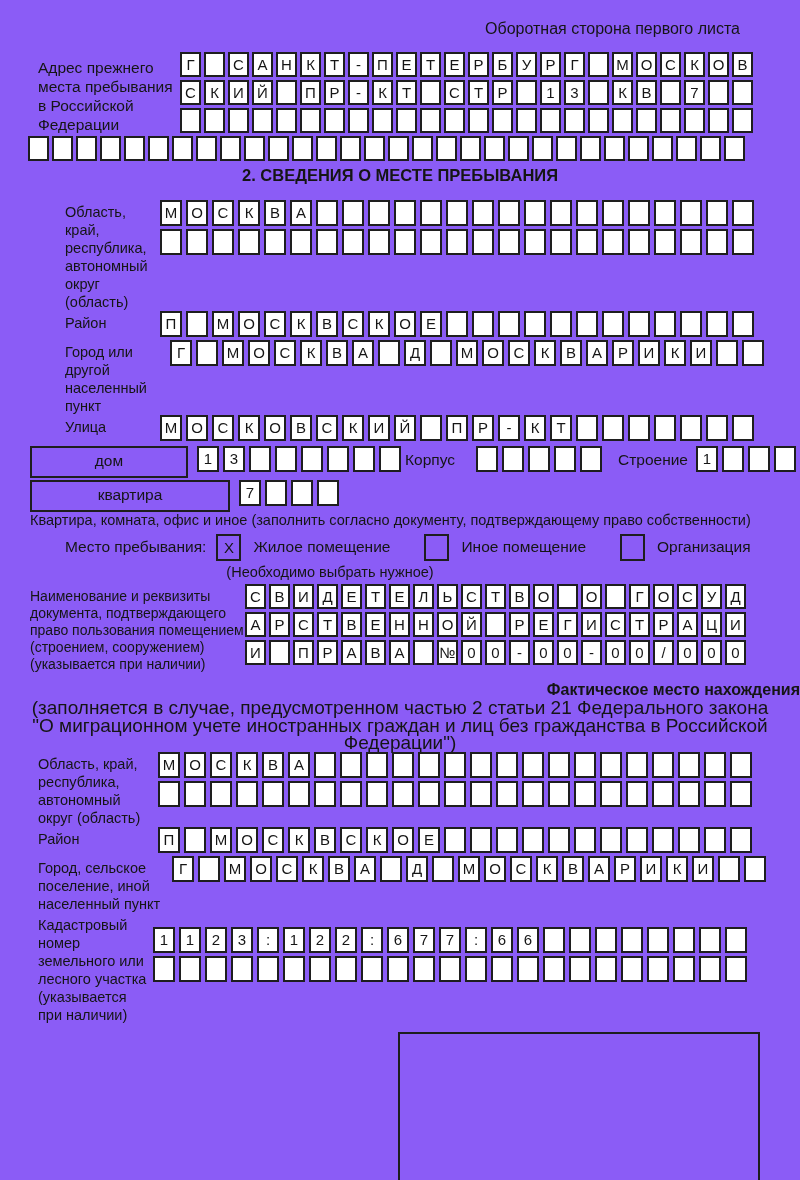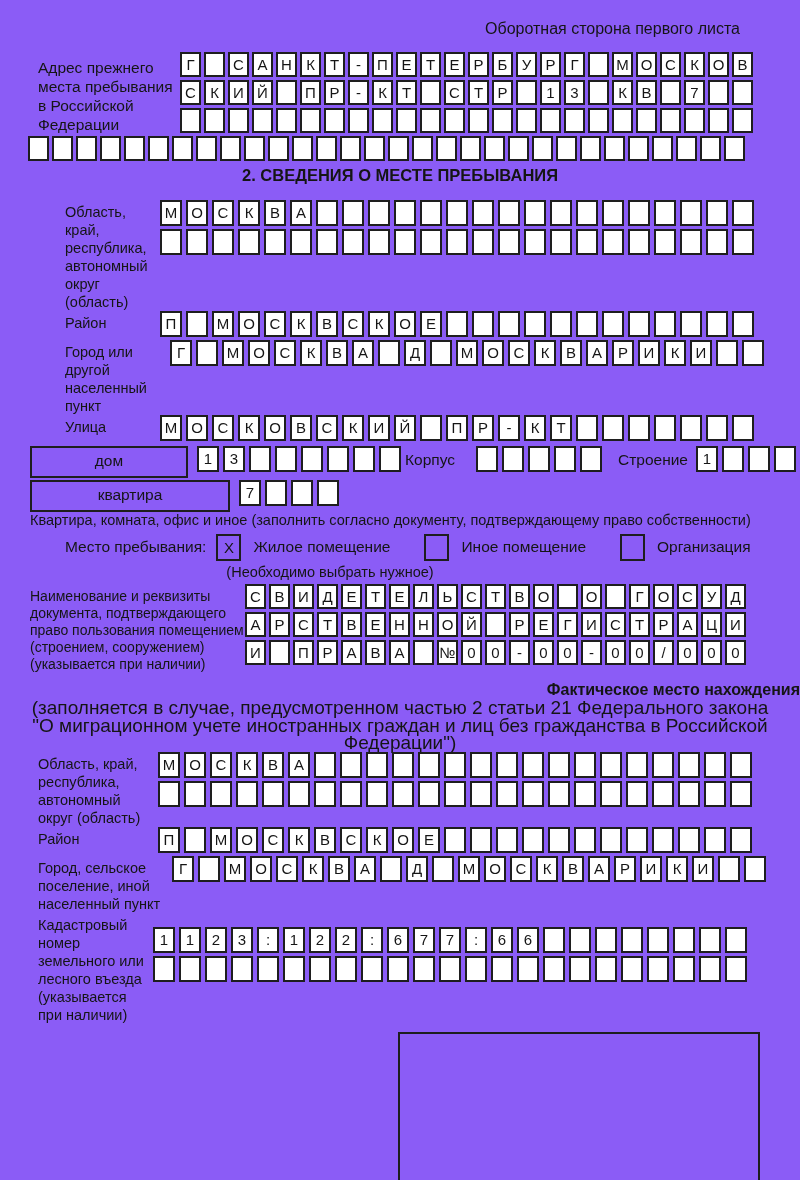--- a/index.html
+++ b/index.html
@@ -156,21 +156,21 @@
     <div class="lbl w120">Район</div>
     <div class="cellrow c26"><span class="cell">П</span><span class="cell"></span><span class="cell">М</span><span class="cell">О</span><span class="cell">С</span><span class="cell">К</span><span class="cell">В</span><span class="cell">С</span><span class="cell">К</span><span class="cell">О</span><span class="cell">Е</span><span class="cell"></span><span class="cell"></span><span class="cell"></span><span class="cell"></span><span class="cell"></span><span class="cell"></span><span class="cell"></span><span class="cell"></span><span class="cell"></span><span class="cell"></span><span class="cell"></span><span class="cell"></span></div>
   </div>
 
   <div class="field pl38">
     <div class="lbl" style="width:134px;">Город, сельское поселение, иной населенный пункт</div>
     <div class="cellrow c26"><span class="cell">Г</span><span class="cell"></span><span class="cell">М</span><span class="cell">О</span><span class="cell">С</span><span class="cell">К</span><span class="cell">В</span><span class="cell">А</span><span class="cell"></span><span class="cell">Д</span><span class="cell"></span><span class="cell">М</span><span class="cell">О</span><span class="cell">С</span><span class="cell">К</span><span class="cell">В</span><span class="cell">А</span><span class="cell">Р</span><span class="cell">И</span><span class="cell">К</span><span class="cell">И</span><span class="cell"></span><span class="cell"></span></div>
   </div>
 
   <div class="field pl38">
-    <div class="lbl w115">Кадастровый номер земельного или лесного въезда (указывается при наличии)</div>
+    <div class="lbl w115">Кадастровый номер земельного или лесного участка (указывается при наличии)</div>
     <div class="cellcol cad-cells">
       <div class="cellrow c26"><span class="cell">1</span><span class="cell">1</span><span class="cell">2</span><span class="cell">3</span><span class="cell">:</span><span class="cell">1</span><span class="cell">2</span><span class="cell">2</span><span class="cell">:</span><span class="cell">6</span><span class="cell">7</span><span class="cell">7</span><span class="cell">:</span><span class="cell">6</span><span class="cell">6</span><span class="cell"></span><span class="cell"></span><span class="cell"></span><span class="cell"></span><span class="cell"></span><span class="cell"></span><span class="cell"></span><span class="cell"></span></div>
       <div class="cellrow c26"><span class="cell"></span><span class="cell"></span><span class="cell"></span><span class="cell"></span><span class="cell"></span><span class="cell"></span><span class="cell"></span><span class="cell"></span><span class="cell"></span><span class="cell"></span><span class="cell"></span><span class="cell"></span><span class="cell"></span><span class="cell"></span><span class="cell"></span><span class="cell"></span><span class="cell"></span><span class="cell"></span><span class="cell"></span><span class="cell"></span><span class="cell"></span><span class="cell"></span><span class="cell"></span></div>
     </div>
   </div>
 
   <div class="stampbox"></div>
 
 </div>
 

